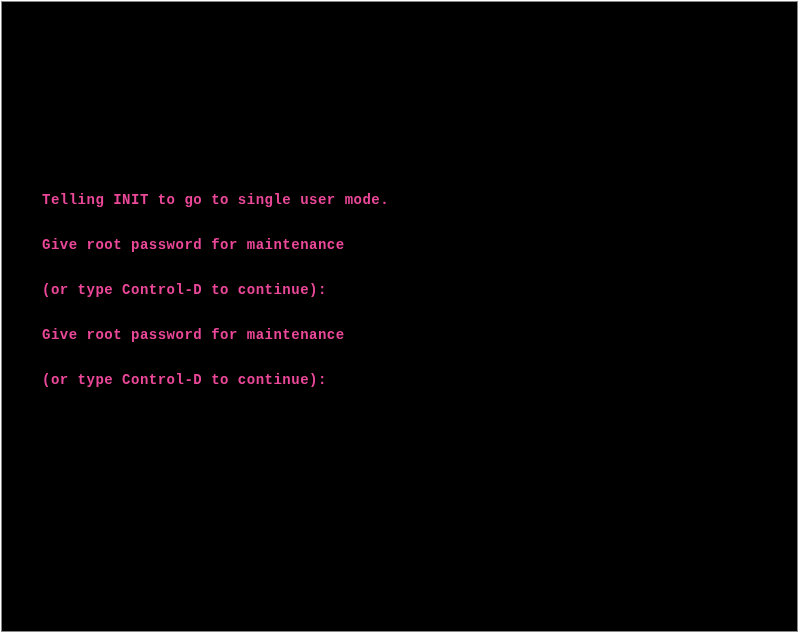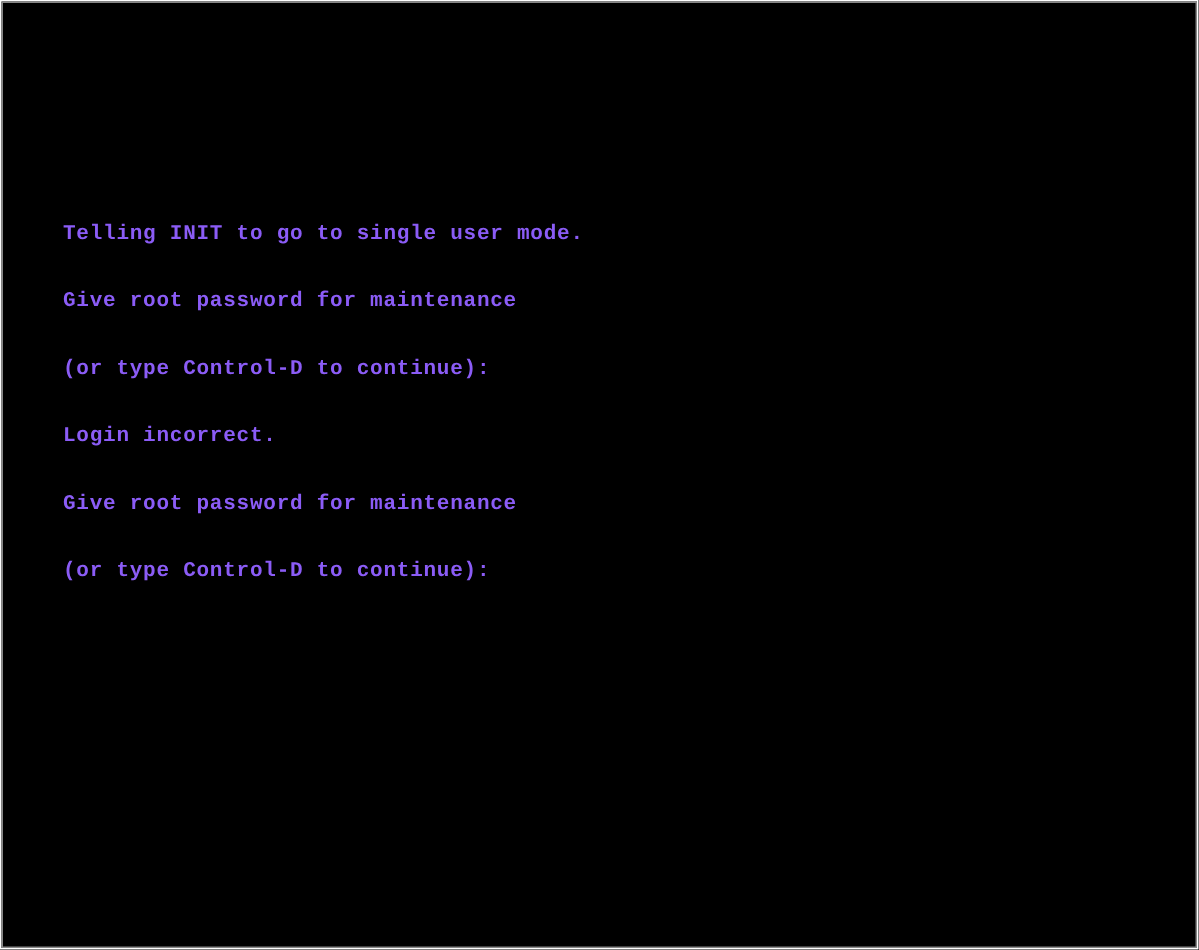--- a/index.html
+++ b/index.html
@@ -20,37 +20,37 @@
       background: #000000;
       border: 1px solid #888888;
       padding: 0;
     }
     .terminal-content {
       padding-top: 117px;
       padding-left: 40px;
       font-family: "Courier New", Courier, monospace;
       font-size: 14px;
       font-weight: bold;
-      color: #8b5cf6;
+      color: #ec4899;
       line-height: 15px;
       letter-spacing: 0.5px;
       white-space: pre;
+      margin-top: 44px;
     }
     .terminal-line {
       display: block;
     }
     .cursor-area {
       display: inline-block;
     }
   </style>
 </head>
 <body>
 
 <div class="terminal-window">
   <div class="terminal-content">
     <span class="terminal-line">Telling INIT to go to single user mode.</span>
     <span class="terminal-line">Give root password for maintenance</span>
     <span class="terminal-line">(or type Control-D to continue):</span>
-    <span class="terminal-line">Login incorrect.</span>
     <span class="terminal-line">Give root password for maintenance</span>
     <span class="terminal-line"><span>(or type Control-D to continue):</span><span class="cursor-area"></span></span>
   </div>
 </div>
 
 </body></html>

